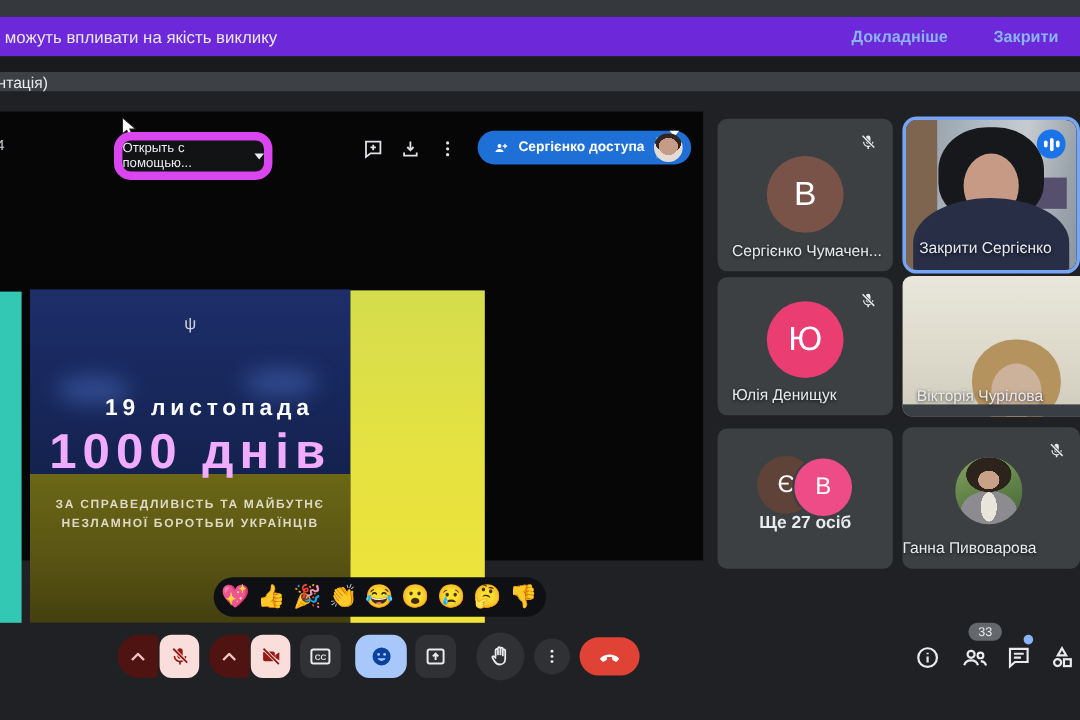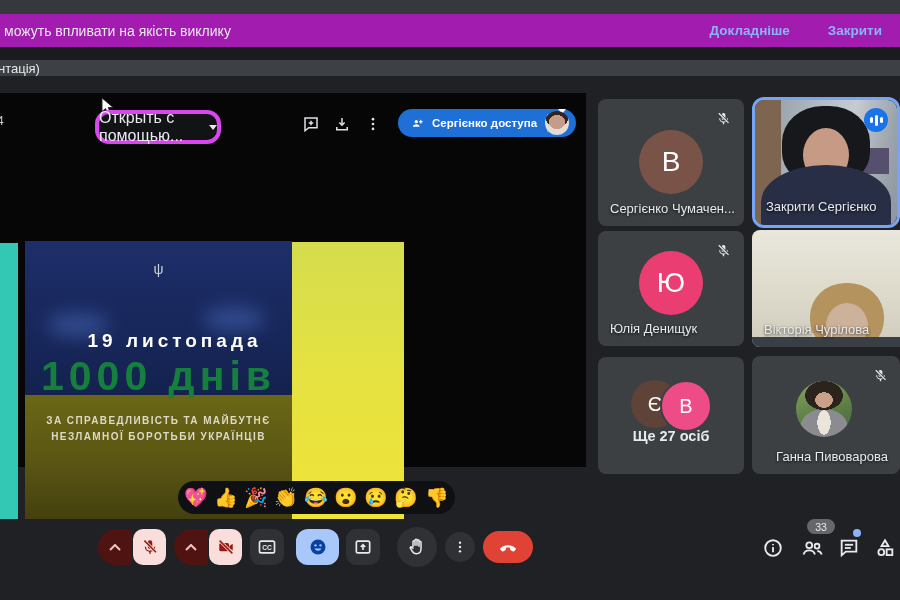--- a/index.html
+++ b/index.html
@@ -2,36 +2,36 @@
 <html><head>
 <meta charset="utf-8">
 <style>
   html,body{margin:0;padding:0;background:#000;}
   .screen{position:relative;width:900px;height:600px;background:#202124;overflow:hidden;
           font-family:"Liberation Sans",sans-serif;color:#e8eaed;}
   .abs{position:absolute;}
 
   
   .top-strip{left:0;top:0;width:900px;height:14px;background:#35383d;}
-  .banner{left:0;top:14px;width:900px;height:33px;background:#a21caf;display:flex;align-items:center;}
+  .banner{left:0;top:14px;width:900px;height:33px;background:#6d28d9;display:flex;align-items:center;}
   .banner-msg{margin-left:4px;font-size:14px;font-weight:500;color:#e8eaed;white-space:nowrap;}
   .banner-actions{margin-left:auto;display:flex;gap:26px;padding-right:12px;}
   .banner-btn{color:#8ab4f8;font-size:13.5px;font-weight:700;cursor:pointer;background:none;border:none;font-family:inherit;text-align:right;}
   .gap-strip{left:0;top:47px;width:900px;height:13px;background:#1a1b1d;}
   .doc-bar{left:0;top:60px;width:900px;height:16px;background:#3d4145;display:flex;align-items:center;}
   .doc-title{margin-left:-2px;font-size:13px;color:#e8eaed;}
 
   
   .shared{left:0;top:93px;width:586px;height:374px;background:#060607;}
   .page-frag{left:-3px;top:21px;font-size:12px;color:#cdd0d4;}
   .cursor{left:101px;top:4px;}
 
-  .open-with{left:95px;top:17px;width:118px;height:26px;border:4px solid #d946ef;border-radius:14px;
+  .open-with{left:95px;top:17px;width:118px;height:26px;border:7px solid #d946ef;border-radius:14px;
              background:#121315;display:flex;align-items:center;justify-content:center;gap:5px;
-             color:#e8eaed;font-size:16px;cursor:pointer;}
+             color:#e8eaed;font-size:11px;cursor:pointer;}
   .caret{width:0;height:0;border-left:4px solid transparent;border-right:4px solid transparent;border-top:5px solid #e8eaed;}
   .tool-ic{top:22px;width:18px;height:18px;color:#dfe1e5;cursor:pointer;}
   .share-pill{left:398px;top:16px;height:28px;border-radius:14px;background:#1e6fd6;display:flex;align-items:center;cursor:pointer;}
   .share-main{display:flex;align-items:center;gap:7px;padding:0 10px 0 12px;}
   .share-label{font-size:11.5px;font-weight:700;color:#fff;white-space:nowrap;}
   .share-div{width:1px;height:18px;background:rgba(255,255,255,.35);}
   .share-caret{padding:0 10px;}
   .share-caret .caret{border-top-color:#fff;}
   .tb-avatar{left:545px;top:18px;width:24px;height:24px;border-radius:50%;
     background:
@@ -43,38 +43,38 @@
   
   .stripe-teal{left:0;top:150px;width:18px;height:276px;background:#32c8b4;}
   .slide-img{left:25px;top:148px;width:267px;height:278px;overflow:hidden;}
   .navy{position:absolute;left:0;top:0;width:267px;height:154px;background:linear-gradient(180deg,#1d2e6a 0%,#14224f 100%);}
   .eye{position:absolute;width:62px;height:24px;border-radius:50%;background:#3a57a0;filter:blur(9px);opacity:.75;}
   .olive{position:absolute;left:0;top:154px;width:267px;height:124px;
          background:linear-gradient(180deg,#6b6716 0%,#5a5513 55%,#44400f 100%);}
   .slide-emblem{position:absolute;left:0;top:20px;width:267px;text-align:center;font-size:14px;color:#ccd2dc;}
   .slide-date{position:absolute;left:16px;top:89px;width:267px;text-align:center;color:#fff;
               font-size:19px;font-weight:700;letter-spacing:4px;}
-  .slide-head{position:absolute;left:0;top:112px;width:267px;text-align:center;color:#15803d;
+  .slide-head{position:absolute;left:0;top:112px;width:267px;text-align:center;color:#f0abfc;
               font-size:41px;font-weight:700;letter-spacing:5px;}
   .slide-sub{position:absolute;left:0;top:172px;width:267px;text-align:center;color:#ded9c6;
              font-size:10px;font-weight:700;letter-spacing:1.4px;line-height:1.6;}
   .stripe-yellow{left:292px;top:149px;width:112px;height:277px;
                  background:linear-gradient(180deg,#d5dd4d 0%,#e7e23f 55%,#f0e43a 100%);}
 
   
   .tile{background:#3c4043;border-radius:8px;overflow:hidden;cursor:pointer;}
   .t1{left:598px;top:99px;width:146px;height:127px;}
   .t2{left:752px;top:97px;width:148px;height:131px;border-radius:12px;border:3px solid #77a4f5;box-sizing:border-box;background:#202124;}
   .t3{left:598px;top:231px;width:146px;height:115px;}
   .t4{left:752px;top:230px;width:176px;height:117px;}
   .t5{left:598px;top:357px;width:146px;height:117px;}
   .t6{left:752px;top:356px;width:148px;height:118px;}
   .tname{position:absolute;left:12px;bottom:10px;font-size:13px;font-weight:500;color:#e8eaed;
          text-shadow:0 1px 3px rgba(0,0,0,.8);white-space:nowrap;}
-  .tname-c{left:0;right:0;text-align:center;margin-left:12px;}
+  .tname-c{left:0;right:0;}
   .init{position:absolute;border-radius:50%;display:flex;align-items:center;justify-content:center;
         color:#fff;font-weight:500;}
   .mic-off-badge{position:absolute;top:12px;right:13px;}
   .t2video{position:absolute;inset:0;border-radius:9px;overflow:hidden;
     background:linear-gradient(100deg,#87735d 0%,#9aa5ae 16%,#b7c0c8 45%,#c6cbd1 62%,#9aa3ab 88%,#8d96a0 100%);}
   .t2door{position:absolute;left:0;top:0;width:26px;height:100%;background:#7d6550;}
   .t2shelf{position:absolute;right:8px;top:48px;width:34px;height:26px;background:#564f6e;}
   .t2hair{position:absolute;left:50%;top:6px;transform:translateX(-50%);width:88px;height:78px;border-radius:46% 46% 40% 40%;background:#17181b;}
   .t2face{position:absolute;left:50%;top:28px;transform:translateX(-50%);width:46px;height:54px;border-radius:50%;background:#c79a85;}
   .t2body{position:absolute;left:50%;bottom:-14px;transform:translateX(-50%);width:130px;height:74px;border-radius:50% 50% 0 0;background:#272e46;}

